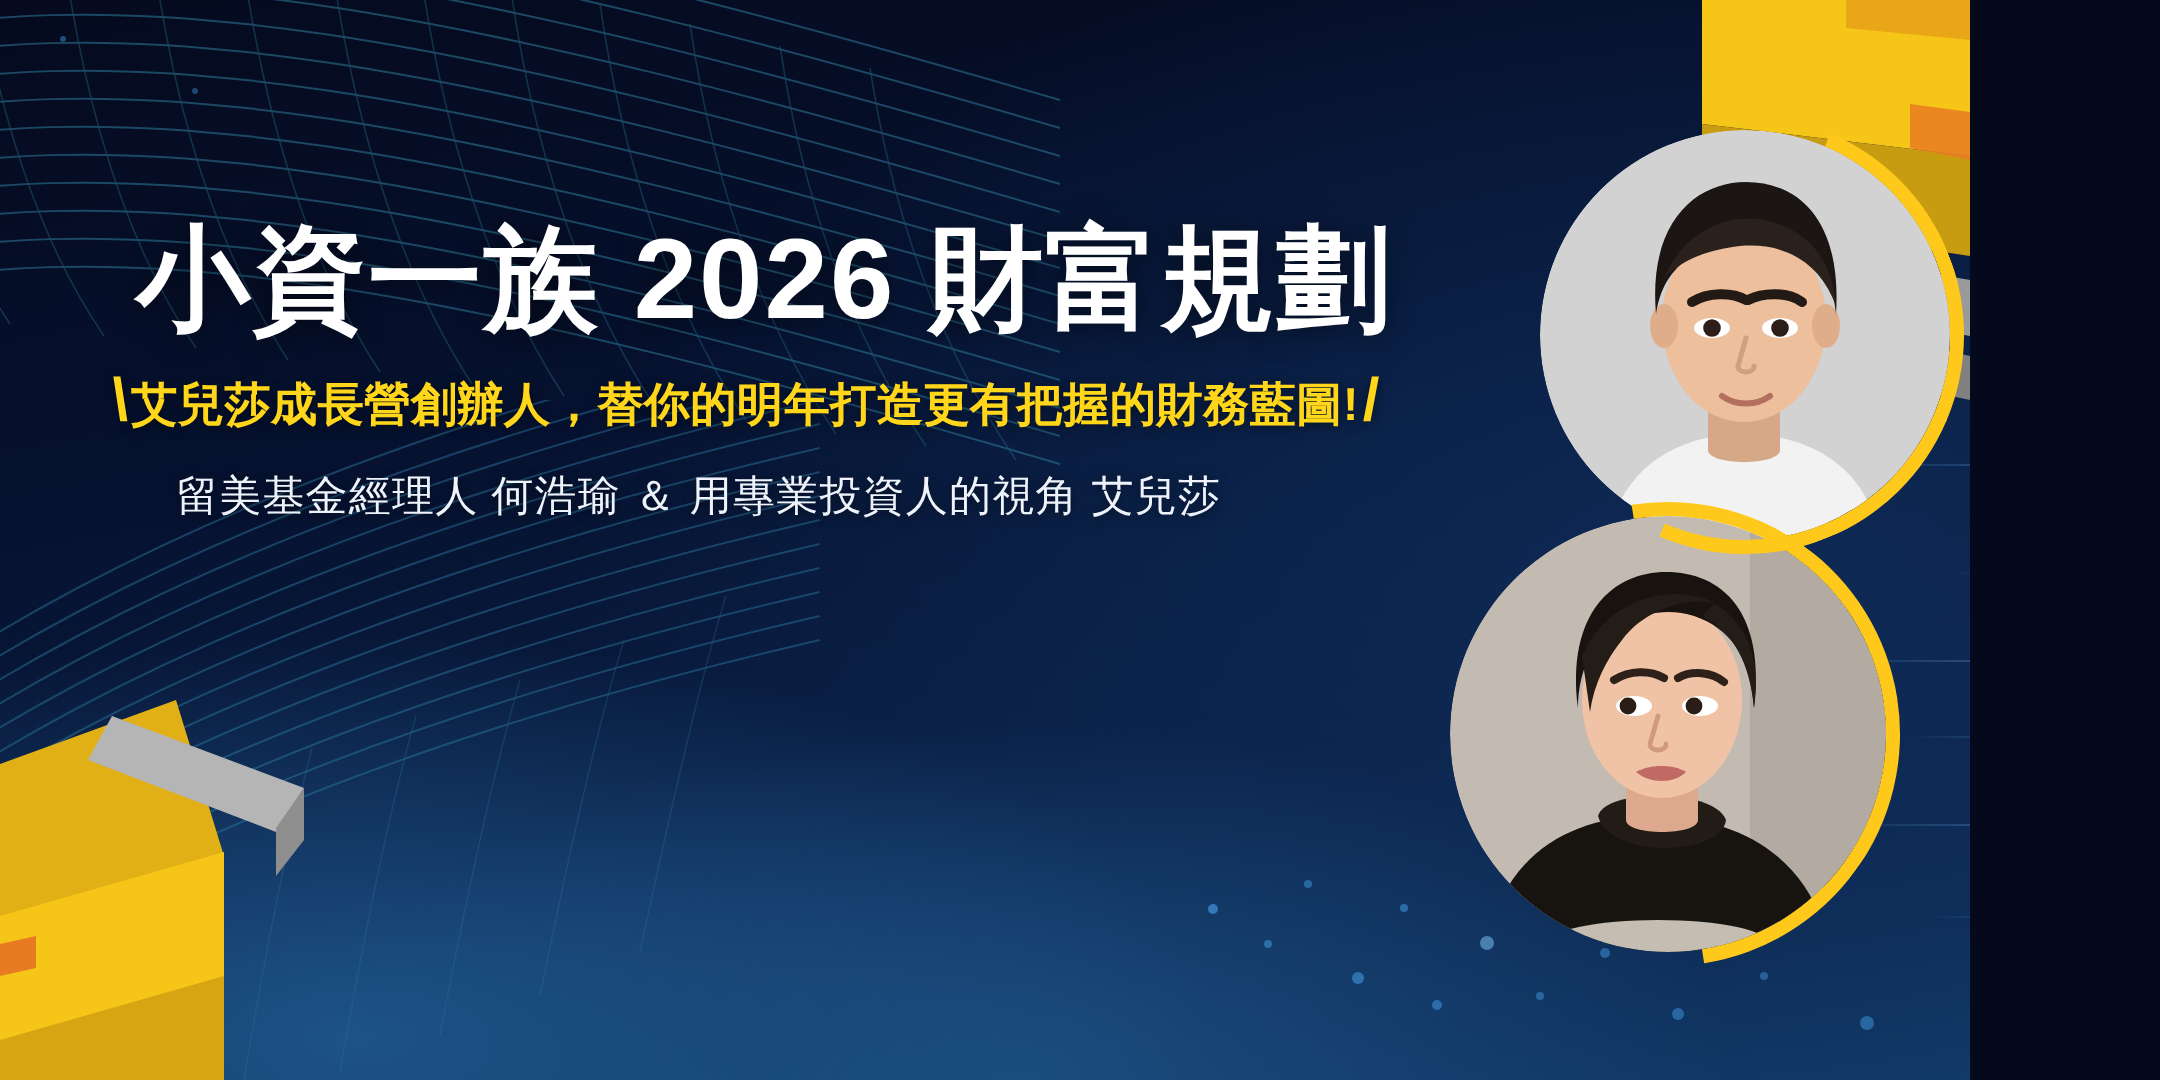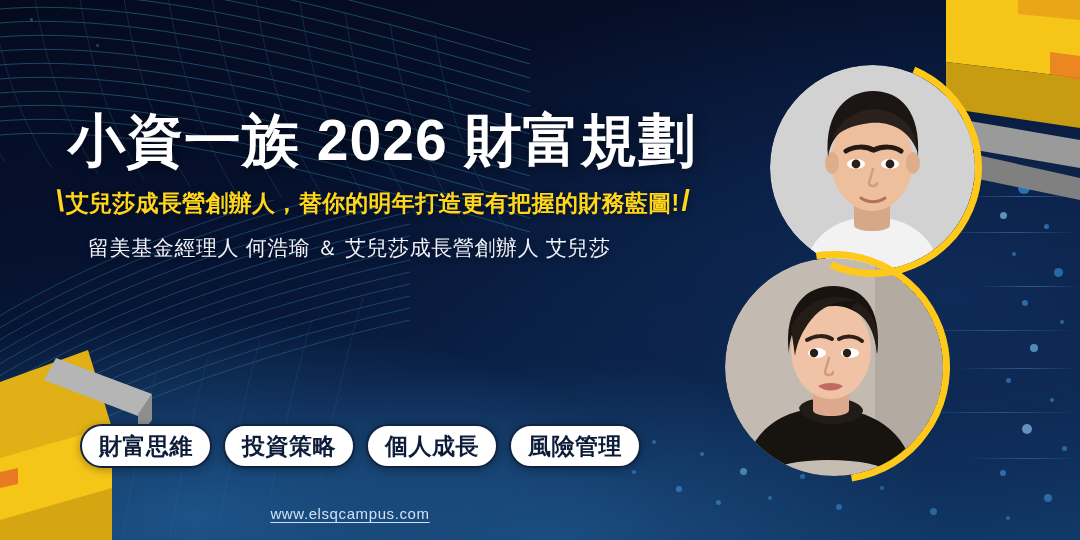--- a/index.html
+++ b/index.html
@@ -1,20 +1,20 @@
 <!DOCTYPE html>
 <html><head>
 <meta charset="utf-8">
 <style>
   * { margin:0; padding:0; box-sizing:border-box; }
   html,body { width:1080px; height:540px; overflow:hidden; background:#04091c; }
   body { font-family:"Liberation Sans","DejaVu Sans",sans-serif; }
 
   #banner{
-    position:relative; width:1080px; height:540px; overflow:hidden;
+    position:relative; width:985px; height:540px; overflow:hidden;
     background:
       radial-gradient(ellipse 70% 60% at 18% 96%, #1d5388 0%, rgba(29,83,136,0) 62%),
       radial-gradient(ellipse 60% 55% at 52% 100%, #1a4b7d 0%, rgba(26,75,125,0) 60%),
       radial-gradient(ellipse 85% 90% at 88% 55%, #0e2a56 0%, rgba(14,42,86,0) 70%),
       linear-gradient(170deg, #050a1e 0%, #061230 38%, #0a1f44 68%, #13406f 100%);
   }
 
   
   .mesh-tl{ position:absolute; left:-90px; top:-70px; width:620px; height:330px;
     opacity:.62; pointer-events:none; }
@@ -333,35 +333,20 @@
   <div class="ring ring-2"></div>
 
   <div class="content">
 
     <div class="title">小資一族 2026 財富規劃</div>
 
     <div class="subtitle">
       <span class="slash sl-l">\</span><span>艾兒莎成長營創辦人，替你的明年打造更有把握的財務藍圖!</span><span class="slash sl-r">/</span>
     </div>
 
-    <div class="speakers">留美基金經理人 何浩瑜 ＆ 艾兒莎成長營創辦人 艾兒莎</div>
-
-
-
-    <div class="tags">
-      <div class="tag">
-        <span>財富思維</span>
-      </div>
-      <div class="tag">
-        <span>投資策略</span>
-      </div>
-      <div class="tag">
-        <span>個人成長</span>
-      </div>
-      <div class="tag">
-        <span>風險管理</span>
-      </div>
-    </div>
-
-    <div class="footer-url">www.elsqcampus.com</div>
+    <div class="speakers">留美基金經理人 何浩瑜 ＆ 用專業投資人的視角 艾兒莎</div>
+
+
+
+
   </div>
 
 </div>
 
 </body></html>

